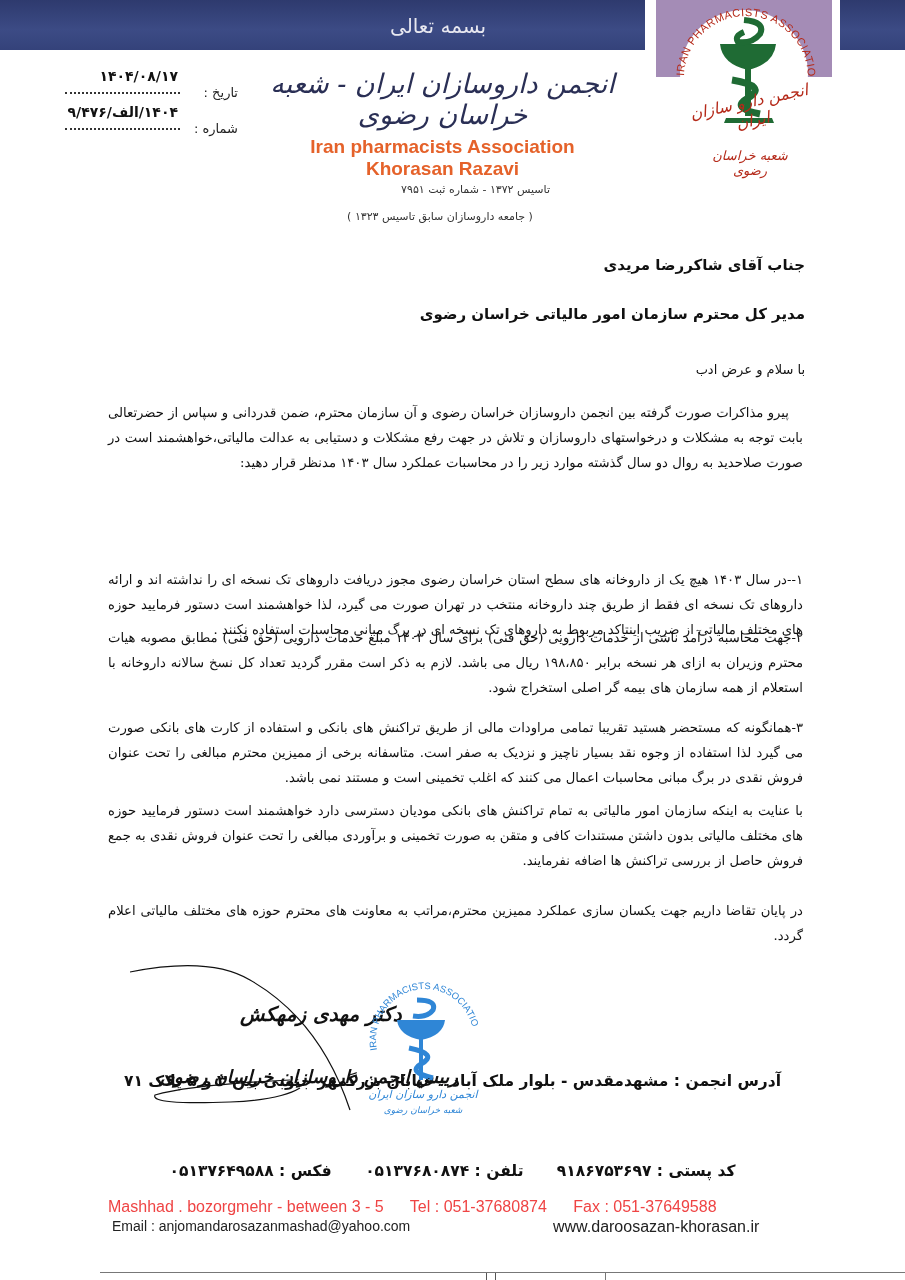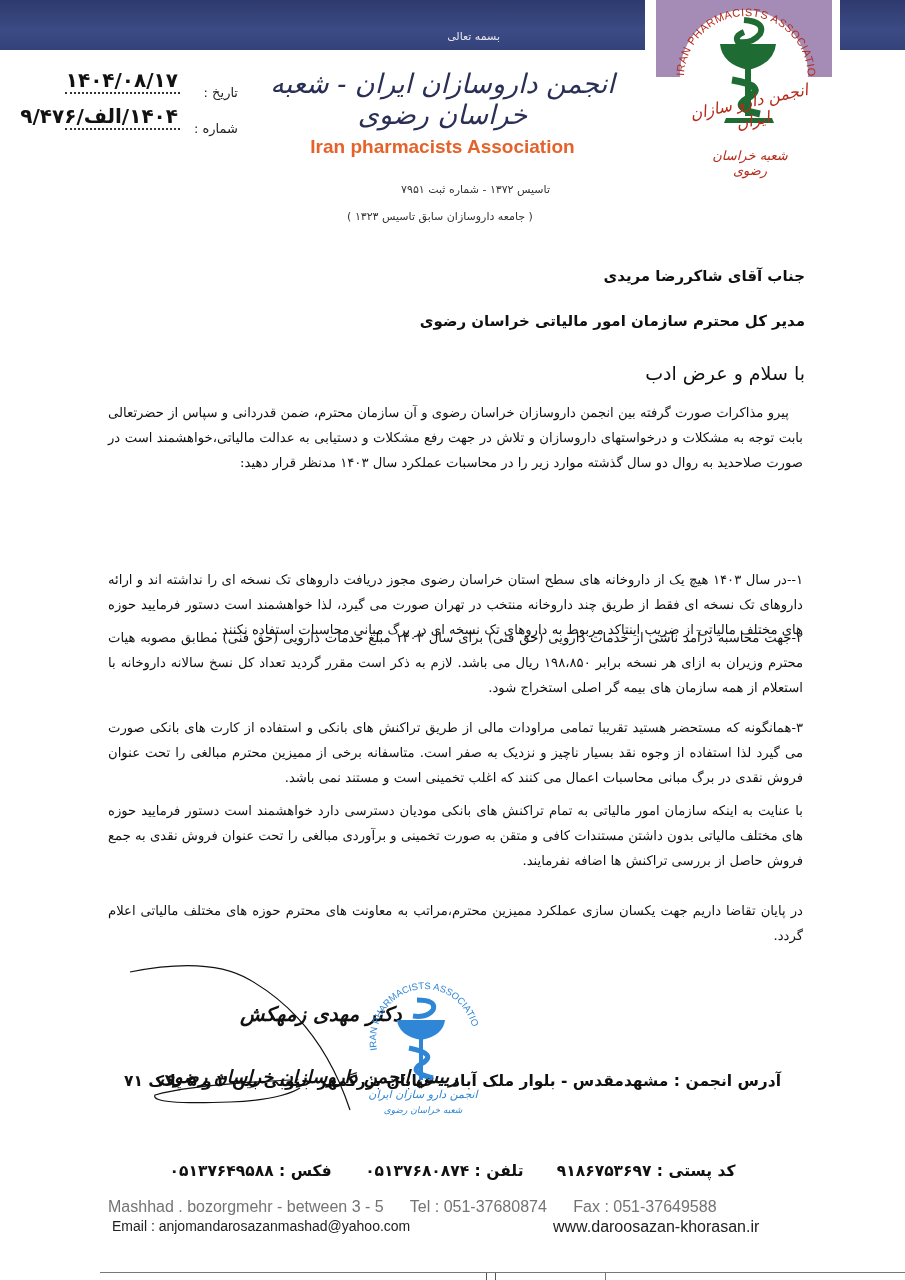--- a/index.html
+++ b/index.html
@@ -1,50 +1,50 @@
 <!DOCTYPE html>
 <html><head>
 <meta charset="utf-8">
 <style>
   html, body { margin: 0; padding: 0; background: #ffffff; }
   body { width: 905px; height: 1280px; position: relative; overflow: hidden; font-family: "DejaVu Sans", sans-serif; color: #111; }
   .topbar { position: absolute; top: 0; left: 0; width: 645px; height: 50px; background: linear-gradient(180deg,#2e3a6e 0%,#3c4b85 60%,#34427a 100%); }
   .topbar-right { position: absolute; top: 0; left: 840px; width: 65px; height: 50px; background: linear-gradient(180deg,#2e3a6e 0%,#3c4b85 60%,#34427a 100%); }
-  .bismillah { position: absolute; top: 14px; left: 390px; width: 110px; text-align: right; color: #e8e8f0; font-size: 11px; direction: rtl; margin-top: 16px; }
+  .bismillah { position: absolute; top: 14px; left: 390px; width: 110px; text-align: left; color: #e8e8f0; font-size: 20px; direction: rtl; }
   .logo-band { position: absolute; top: 0; left: 656px; width: 176px; height: 77px; background: #a48cb6; }
   .logo-circle { position: absolute; top: 10px; left: 680px; width: 128px; height: 128px; border-radius: 50%; background: #ffffff; }
   .logo-arc-text { position: absolute; top: 0; left: 656px; }
   .logo-fa1 { position: absolute; top: 92px; left: 676px; width: 150px; text-align: center; color: #b52a1a; font-family: "DejaVu Serif", serif; font-style: italic; font-size: 16px; direction: rtl; transform: rotate(-12deg); }
   .logo-fa2 { position: absolute; top: 148px; left: 700px; width: 100px; text-align: center; color: #b52a1a; font-family: "DejaVu Serif", serif; font-style: italic; font-size: 13px; direction: rtl; }
 
   .meta { position: absolute; left: 48px; top: 68px; width: 190px; direction: rtl; font-size: 13px; }
   .meta-row { position: relative; height: 36px; }
   .meta-label { position: absolute; right: 0; top: 17px; color: #222; }
   .meta-dots { position: absolute; right: 58px; top: 14px; width: 115px; border-bottom: 2px dotted #333; height: 10px; }
-  .meta-value { position: absolute; right: 60px; top: 0px; font-weight: bold; font-size: 20px; letter-spacing: 1px; direction: rtl; white-space: nowrap; }
+  .meta-value { position: absolute; right: 60px; top: 0px; font-weight: bold; font-size: 14px; letter-spacing: 1px; direction: rtl; white-space: nowrap; }
   .meta-row.r3 .meta-dots { top: 14px; }
 
   .org-fa { position: absolute; top: 68px; left: 270px; width: 345px; text-align: center; font-family: "DejaVu Serif", serif; font-style: italic; font-size: 27px; color: #2a2f55; direction: rtl; }
   .org-en { position: absolute; top: 136px; left: 300px; width: 285px; text-align: center; font-family: "Liberation Sans", sans-serif; font-weight: bold; color: #e5622a; font-size: 19px; line-height: 22px; }
   .org-est { position: absolute; top: 183px; left: 330px; width: 220px; font-size: 11px; color: #333; direction: rtl; }
   .org-prev { position: absolute; top: 210px; left: 330px; width: 220px; text-align: center; font-size: 11px; color: #333; direction: rtl; }
 
   .body-block { position: absolute; left: 108px; width: 695px; direction: rtl; text-align: justify; font-family: "DejaVu Serif", serif; font-size: 13.2px; line-height: 25px; color: #111; }
   .recipient { position: absolute; right: 100px; direction: rtl; font-weight: bold; font-size: 15px; font-family: "DejaVu Sans", sans-serif; }
-  .greet { position: absolute; right: 100px; top: 362px; direction: rtl; font-size: 19px; font-family: "DejaVu Sans", sans-serif; }
+  .greet { position: absolute; right: 100px; top: 362px; direction: rtl; font-size: 13px; font-family: "DejaVu Sans", sans-serif; }
 
   .sig-area { position: absolute; top: 960px; left: 110px; width: 400px; height: 170px; }
   .sig-name { position: absolute; top: 1002px; left: 240px; font-family: "DejaVu Serif", serif; font-style: italic; font-weight: bold; font-size: 20px; direction: rtl; color: #111; }
   .sig-title { position: absolute; top: 1066px; left: 160px; font-family: "DejaVu Serif", serif; font-style: italic; font-weight: bold; font-size: 18px; direction: rtl; color: #111; }
   .stamp { position: absolute; top: 970px; left: 365px; width: 115px; height: 150px; }
 
   .addr-fa { position: absolute; top: 1072px; left: 100px; width: 705px; text-align: center; font-family: "DejaVu Sans", sans-serif; font-weight: bold; font-size: 15.5px; direction: rtl; color: #111; }
   .contact-fa { position: absolute; top: 1162px; left: 100px; width: 705px; text-align: center; direction: rtl; font-weight: bold; font-size: 15.5px; color: #111; }
   .contact-fa span { margin: 12px 14px; }
-  .addr-en { position: absolute; top: 1198px; left: 108px; width: 790px; font-family: "Liberation Sans", sans-serif; font-size: 16px; color: #737373; white-space: nowrap; }
+  .addr-en { position: absolute; top: 1198px; left: 108px; width: 790px; font-family: "Liberation Sans", sans-serif; font-size: 16px; color: #ef4444; white-space: nowrap; }
   .addr-en span { margin-right: 22px; }
   .email-en { position: absolute; top: 1218px; left: 112px; width: 790px; font-family: "Liberation Sans", sans-serif; font-size: 14px; color: #222; white-space: nowrap; }
   .web-en { position: absolute; top: 1218px; left: 553px; font-family: "Liberation Sans", sans-serif; font-size: 16px; color: #222; }
   .bottom-line { position: absolute; top: 1272px; left: 100px; width: 805px; border-top: 1px solid #777; }
   .bottom-ticks { position: absolute; top: 1273px; left: 486px; width: 8px; height: 7px; border-left: 1px solid #555; border-right: 1px solid #555; }
   .bottom-tick2 { position: absolute; top: 1273px; left: 605px; height: 7px; border-left: 1px solid #777; }
 </style>
 </head>
 <body>
 
@@ -70,39 +70,40 @@
       <path d="M 70 118 L 116 118 L 118 123 L 68 123 Z"></path>
     </g>
   </svg>
   <div class="logo-fa1">انجمن دارو سازان ایران</div>
   <div class="logo-fa2">شعبه خراسان رضوی</div>
 </div>
 
 <div class="org-fa">انجمن داروسازان ایران - شعبه خراسان رضوی</div>
 <div class="org-en">
   <div>Iran pharmacists Association</div>
+  <div>Khorasan Razavi</div>
 </div>
 <div class="org-est">تاسیس ۱۳۷۲ - شماره ثبت ۷۹۵۱</div>
 <div class="org-prev">( جامعه داروسازان سابق تاسیس ۱۳۲۳ )</div>
 
 <div class="meta">
   <div class="meta-row">
     <span class="meta-label">تاریخ :</span>
     <span class="meta-dots"></span>
     <span class="meta-value">۱۴۰۴/۰۸/۱۷</span>
   </div>
   <div class="meta-row">
     <span class="meta-label">شماره :</span>
     <span class="meta-dots"></span>
     <span class="meta-value">۱۴۰۴/الف/۹/۴۷۶</span>
   </div>
 </div>
 
-<div class="recipient" style="top:267px;">جناب آقای شاکررضا مریدی</div>
-<div class="recipient" style="top:312px;margin-left:44px;">مدیر کل محترم سازمان امور مالیاتی خراسان رضوی</div>
+<div class="recipient" style="top:256px;">جناب آقای شاکررضا مریدی</div>
+<div class="recipient" style="top:305px;margin-left:44px;">مدیر کل محترم سازمان امور مالیاتی خراسان رضوی</div>
 <div class="greet">با سلام و عرض ادب</div>
 
 <div class="body-block" style="top:400px; text-indent:14px;">پیرو مذاکرات صورت گرفته بین انجمن داروسازان خراسان رضوی و آن سازمان محترم، ضمن قدردانی و سپاس از حضرتعالی بابت توجه به مشکلات و درخواستهای داروسازان و تلاش در جهت رفع مشکلات و دستیابی به عدالت مالیاتی،خواهشمند است در صورت صلاحدید به روال دو سال گذشته موارد زیر را در محاسبات عملکرد سال ۱۴۰۳ مدنظر قرار دهید:</div>
 <div class="body-block" style="top:527px;margin-top:40px;">۱--در سال ۱۴۰۳ هیچ یک از داروخانه های سطح استان خراسان رضوی مجوز دریافت داروهای تک نسخه ای را نداشته اند و ارائه داروهای تک نسخه ای فقط از طریق چند داروخانه منتخب در تهران صورت می گیرد، لذا خواهشمند است دستور فرمایید حوزه های مختلف مالیاتی از ضریب اینتاکد مربوط به داروهای تک نسخه ای در برگ مبانی محاسبات استفاده نکنند .</div>
 <div class="body-block" style="top:625px;">۲-جهت محاسبه درآمد ناشی از خدمات دارویی (حق فنی) برای سال ۱۴۰۳ مبلغ خدمات دارویی (حق فنی) مطابق مصوبه هیات محترم وزیران به ازای هر نسخه برابر ۱۹۸،۸۵۰ ریال می باشد. لازم به ذکر است مقرر گردید تعداد کل نسخ سالانه داروخانه با استعلام از همه سازمان های بیمه گر اصلی استخراج شود.</div>
 <div class="body-block" style="top:715px;">۳-همانگونه که مستحضر هستید تقریبا تمامی مراودات مالی از طریق تراکنش های بانکی و استفاده از کارت های بانکی صورت می گیرد لذا استفاده از وجوه نقد بسیار ناچیز و نزدیک به صفر است. متاسفانه برخی از ممیزین محترم مبالغی را تحت عنوان فروش نقدی در برگ مبانی محاسبات اعمال می کنند که اغلب تخمینی است و مستند نمی باشد.</div>
 <div class="body-block" style="top:798px;">با عنایت به اینکه سازمان امور مالیاتی به تمام تراکنش های بانکی مودیان دسترسی دارد خواهشمند است دستور فرمایید حوزه های مختلف مالیاتی بدون داشتن مستندات کافی و متقن به صورت تخمینی و برآوردی مبالغی را تحت عنوان فروش نقدی به جمع فروش حاصل از بررسی تراکنش ها اضافه نفرمایند.</div>
 <div class="body-block" style="top:898px;">در پایان تقاضا داریم جهت یکسان سازی عملکرد ممیزین محترم،مراتب به معاونت های محترم حوزه های مختلف مالیاتی اعلام گردد.</div>
 
 <svg class="sig-area" viewBox="0 0 400 170">

